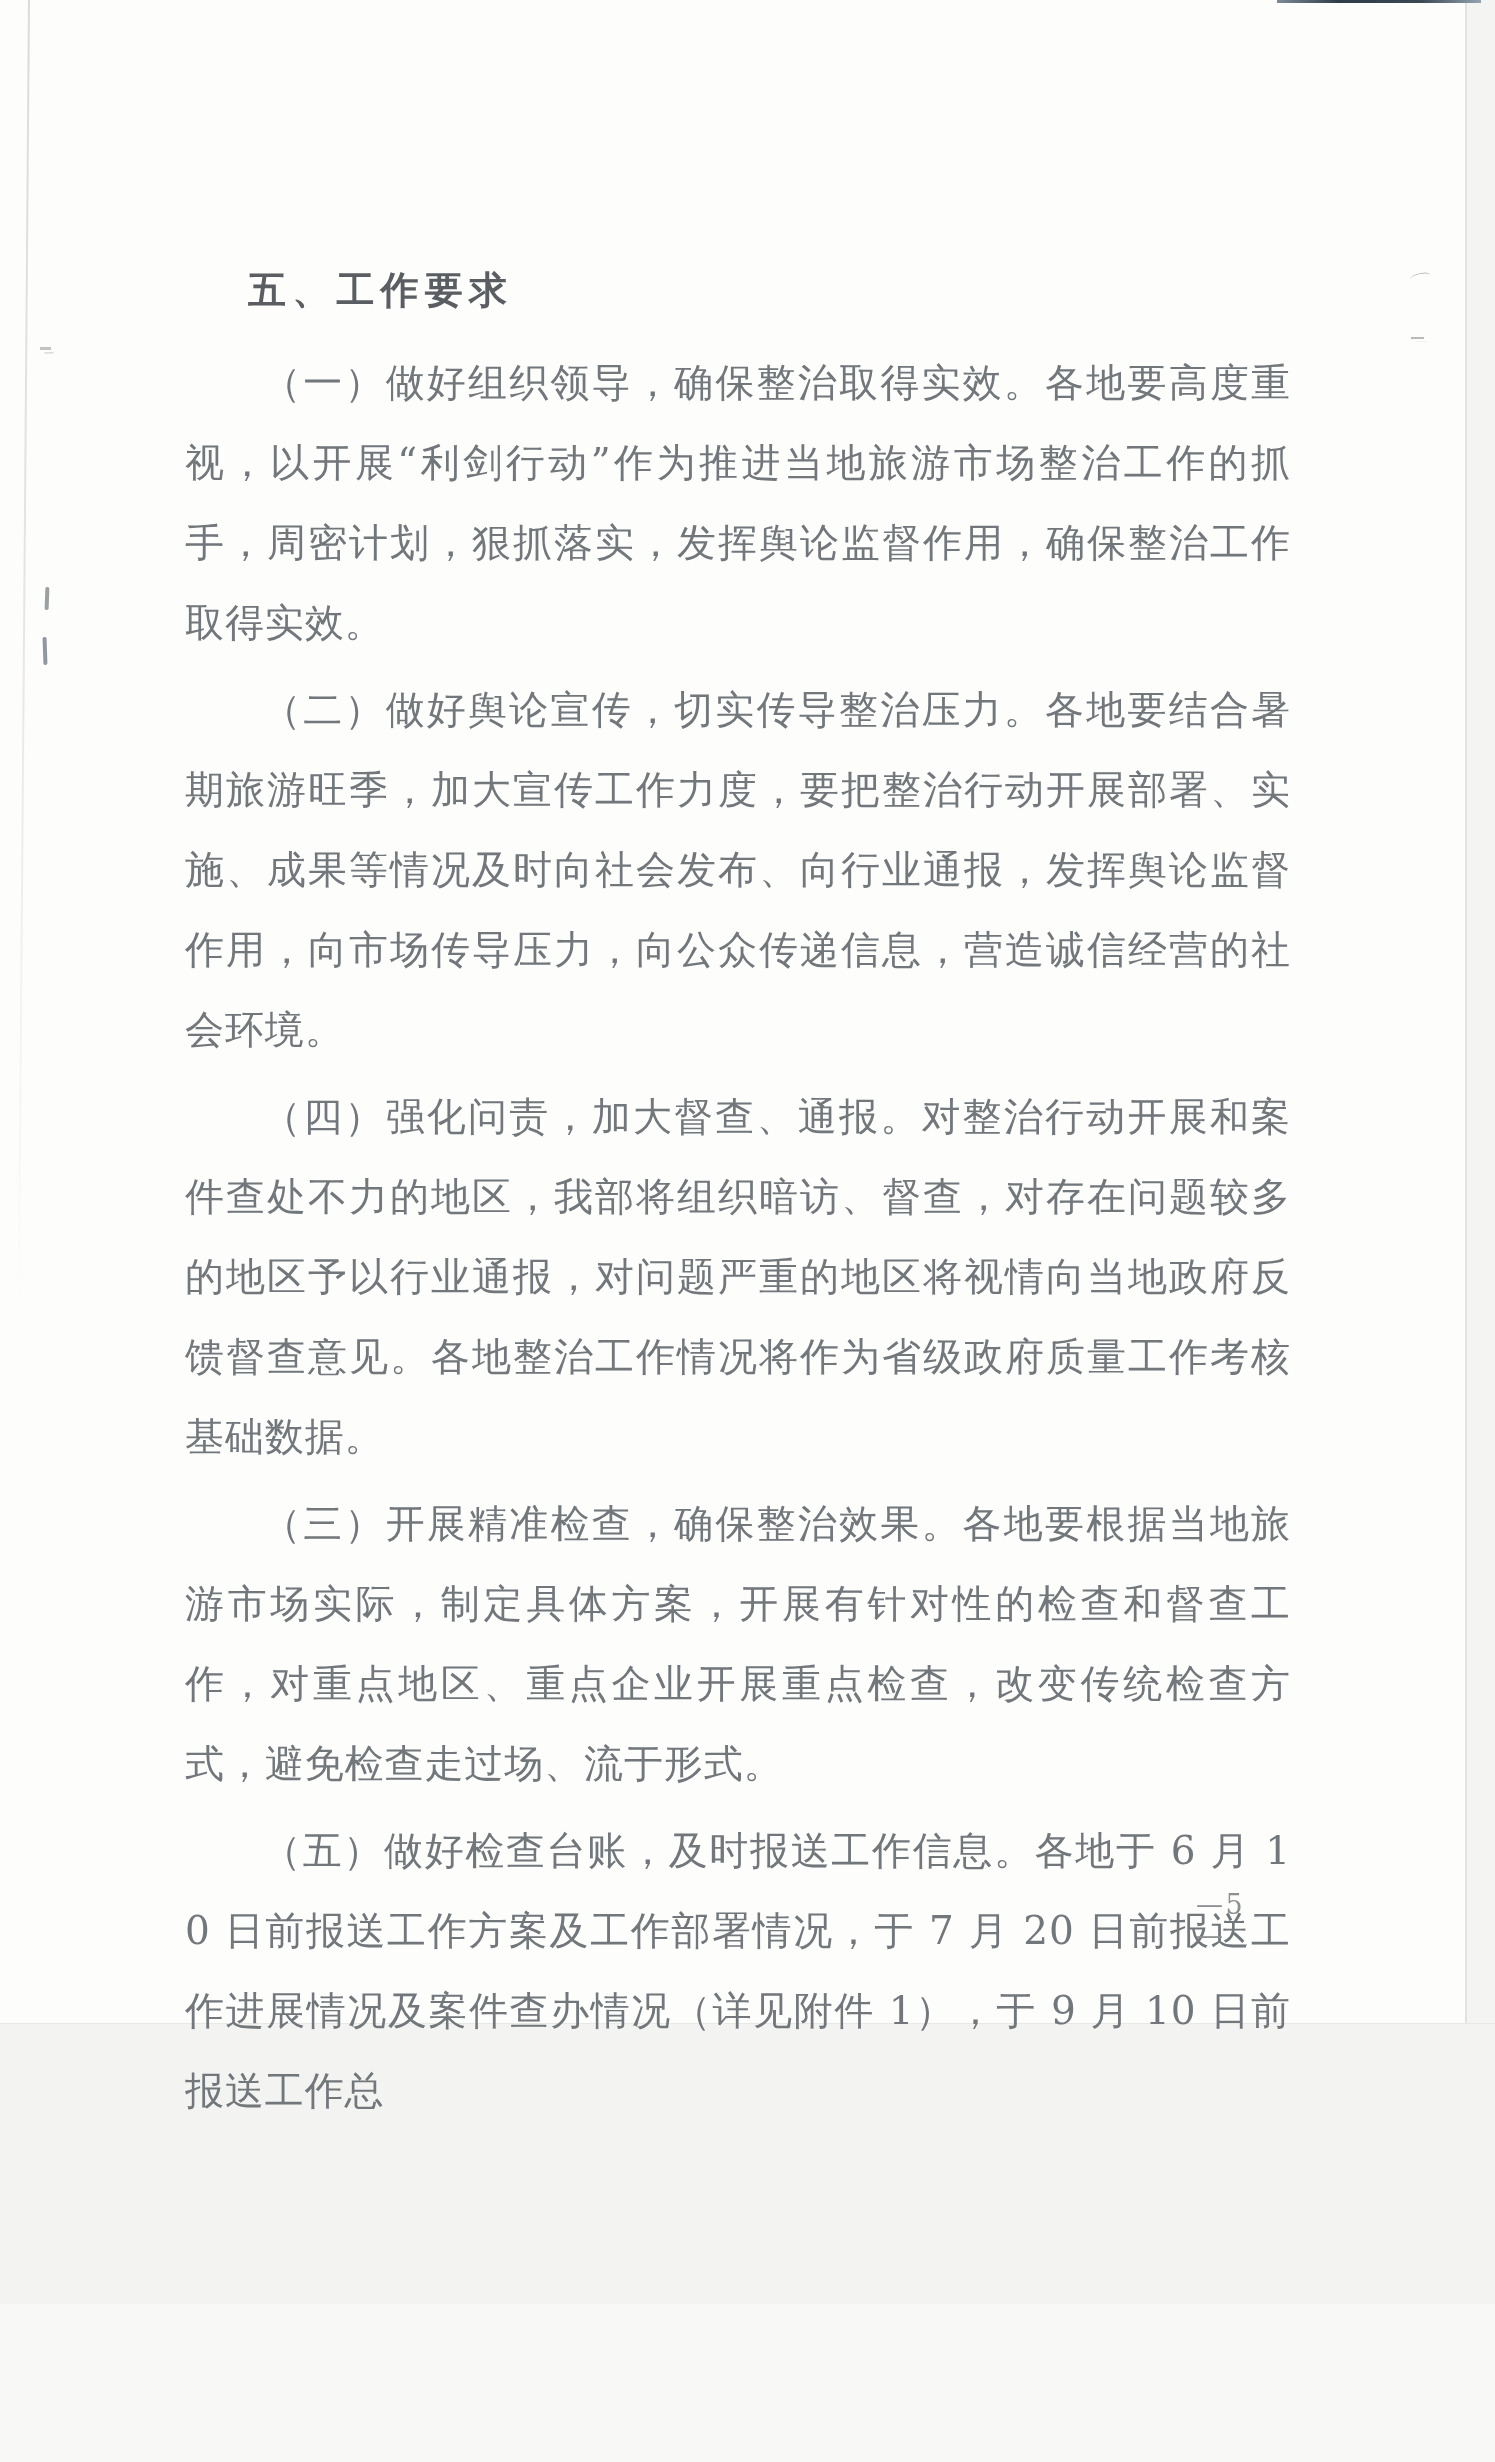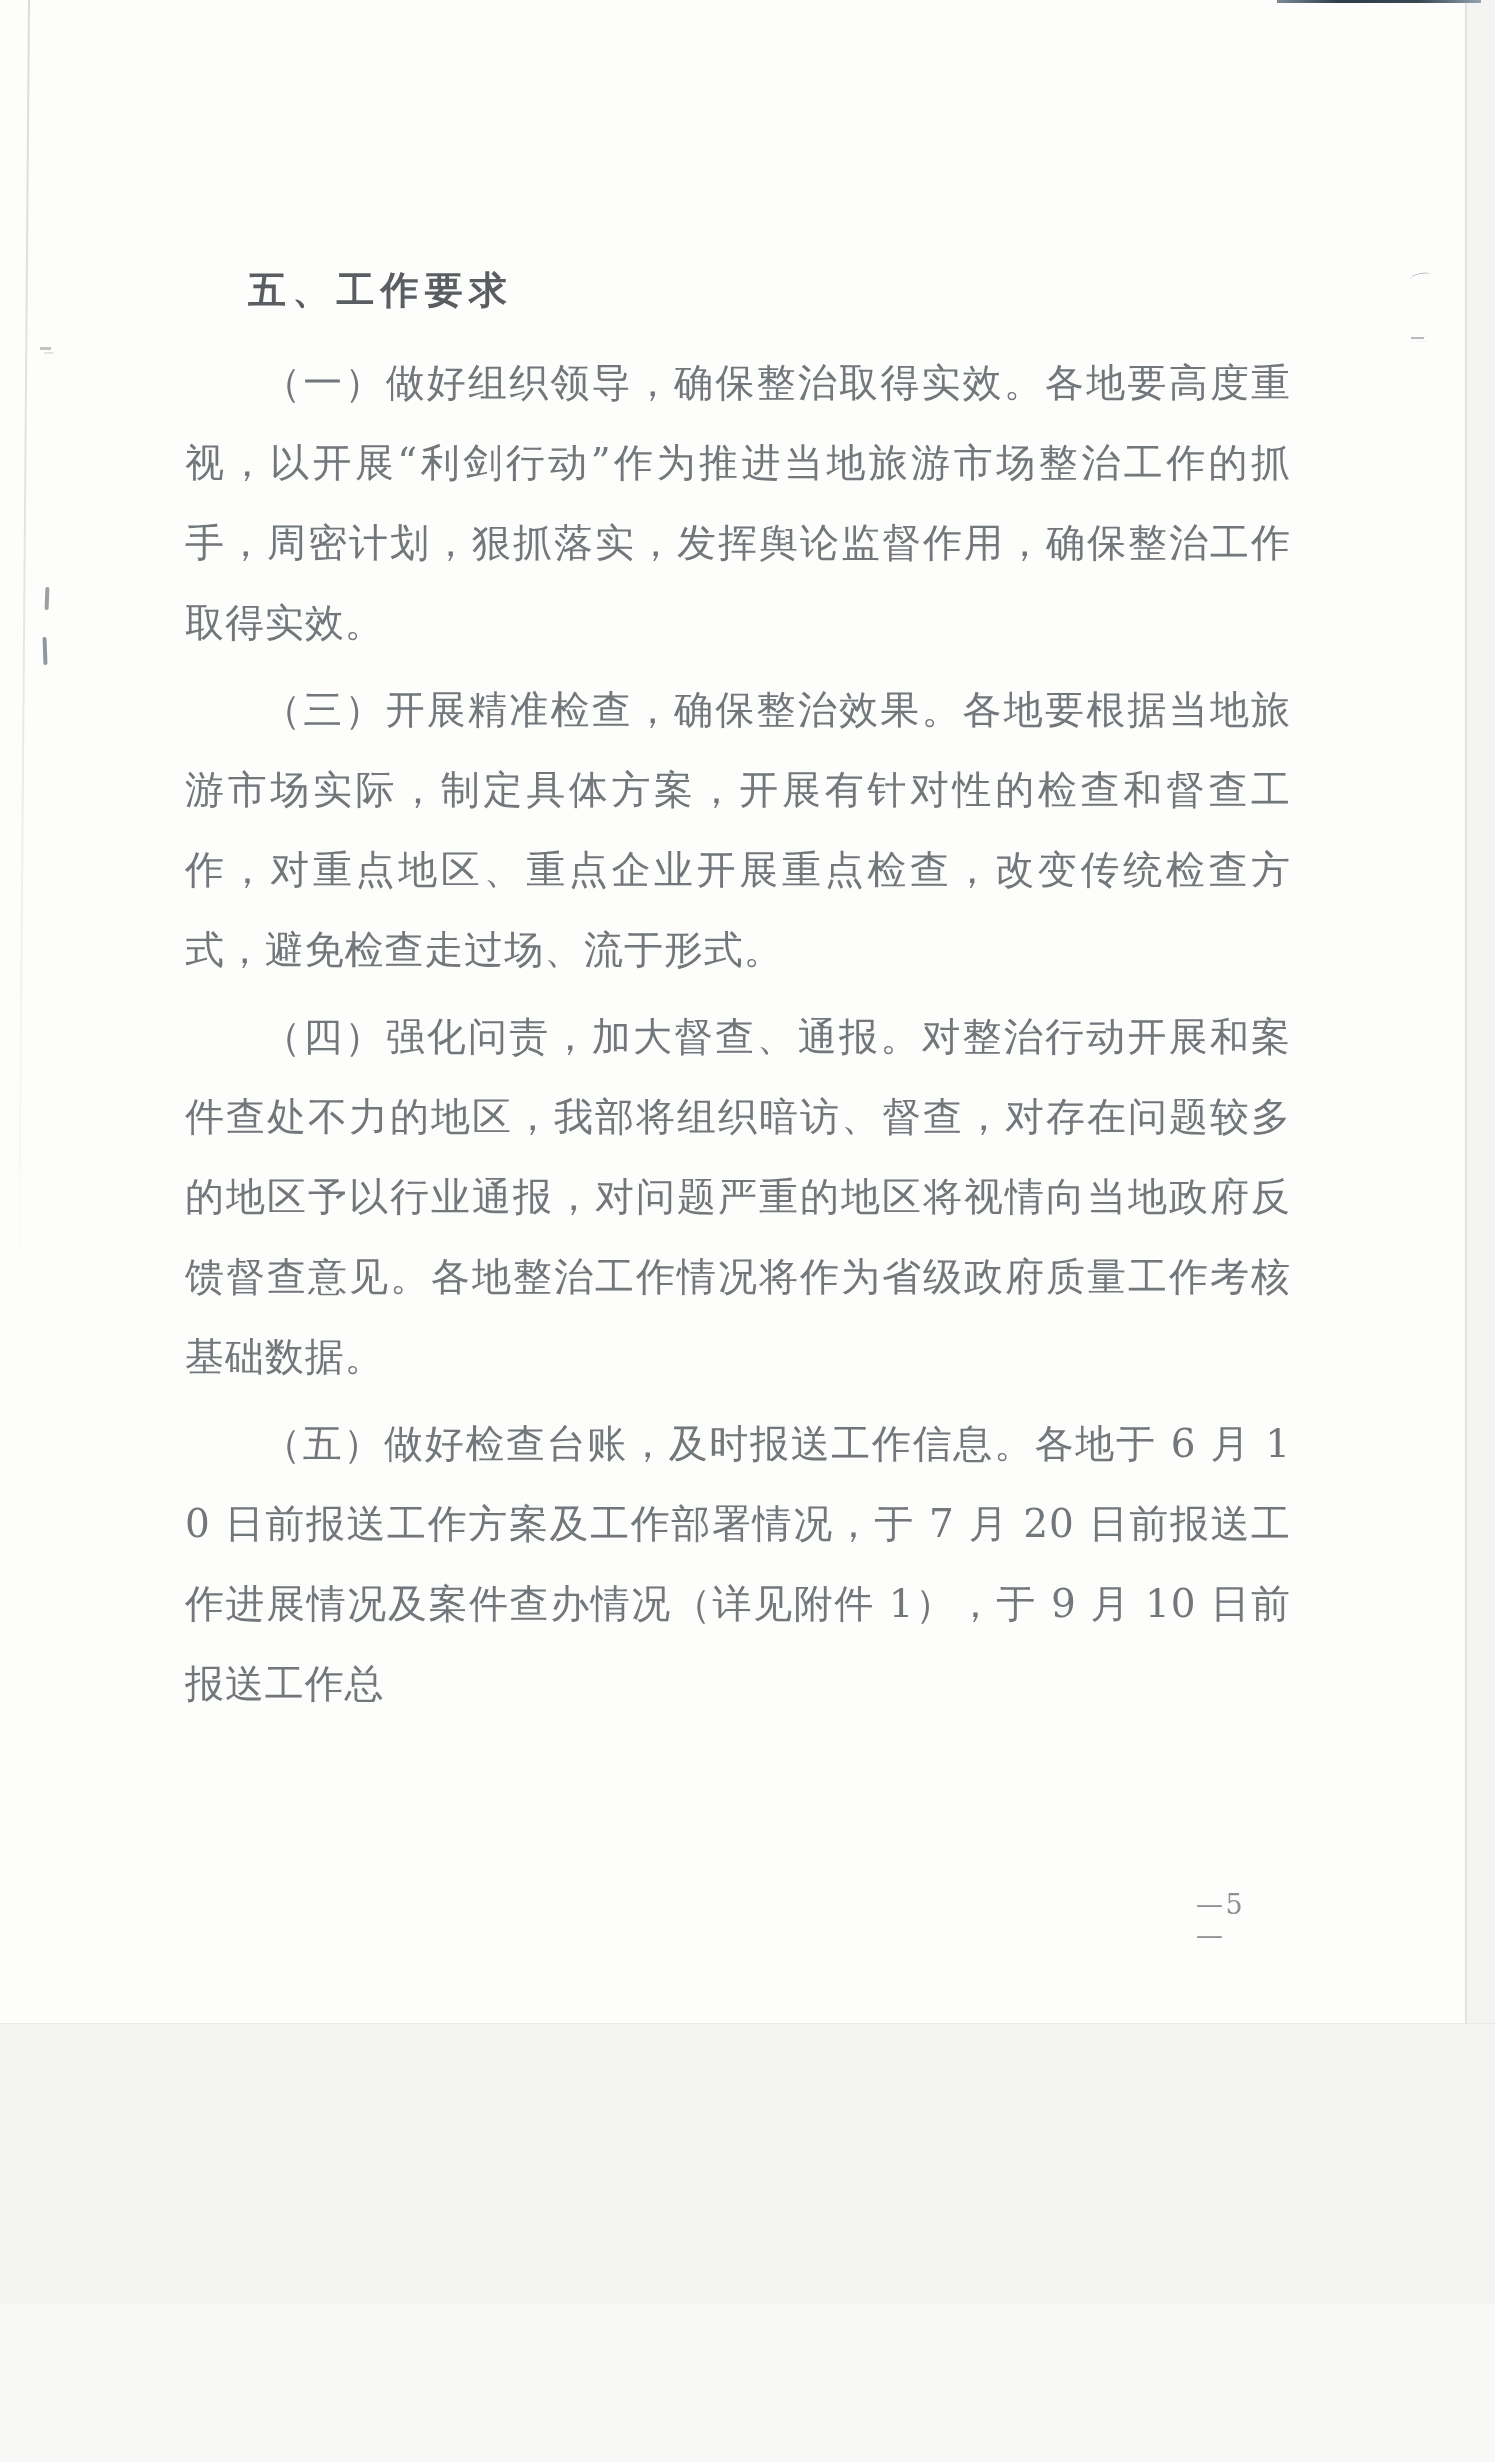--- a/index.html
+++ b/index.html
@@ -156,24 +156,25 @@
   <div class="mark-dash-2"></div>
   <div class="top-edge-line"></div>
   <div class="noise-curve"></div>
   <div class="noise-tick"></div>
 
   <div class="text-block">
     <h2 class="heading">五、工作要求</h2>
 
     <p class="para">（一）做好组织领导，确保整治取得实效。各地要高度重视，以开展“利剑行动”作为推进当地旅游市场整治工作的抓手，周密计划，狠抓落实，发挥舆论监督作用，确保整治工作取得实效。</p>
 
+    <p class="para">（二）做好舆论宣传，切实传导整治压力。各地要结合暑期旅游旺季，加大宣传工作力度，要把整治行动开展部署、实施、成果等情况及时向社会发布、向行业通报，发挥舆论监督作用，向市场传导压力，向公众传递信息，营造诚信经营的社会环境。</p>
+
+    <p class="para">（四）强化问责，加大督查、通报。对整治行动开展和案件查处不力的地区，我部将组织暗访、督查，对存在问题较多的地区予以行业通报，对问题严重的地区将视情向当地政府反馈督查意见。各地整治工作情况将作为省级政府质量工作考核基础数据。</p>
 
     <p class="para">（三）开展精准检查，确保整治效果。各地要根据当地旅游市场实际，制定具体方案，开展有针对性的检查和督查工作，对重点地区、重点企业开展重点检查，改变传统检查方式，避免检查走过场、流于形式。</p>
-
-    <p class="para">（四）强化问责，加大督查、通报。对整治行动开展和案件查处不力的地区，我部将组织暗访、督查，对存在问题较多的地区予以行业通报，对问题严重的地区将视情向当地政府反馈督查意见。各地整治工作情况将作为省级政府质量工作考核基础数据。</p>
 
     <p class="para">（五）做好检查台账，及时报送工作信息。各地于 6 月 10 日前报送工作方案及工作部署情况，于 7 月 20 日前报送工作进展情况及案件查办情况（详见附件 1），于 9 月 10 日前报送工作总</p>
   </div>
 
   <div class="page-number">—5—</div>
 
 </div>
 
 
 </body></html>

